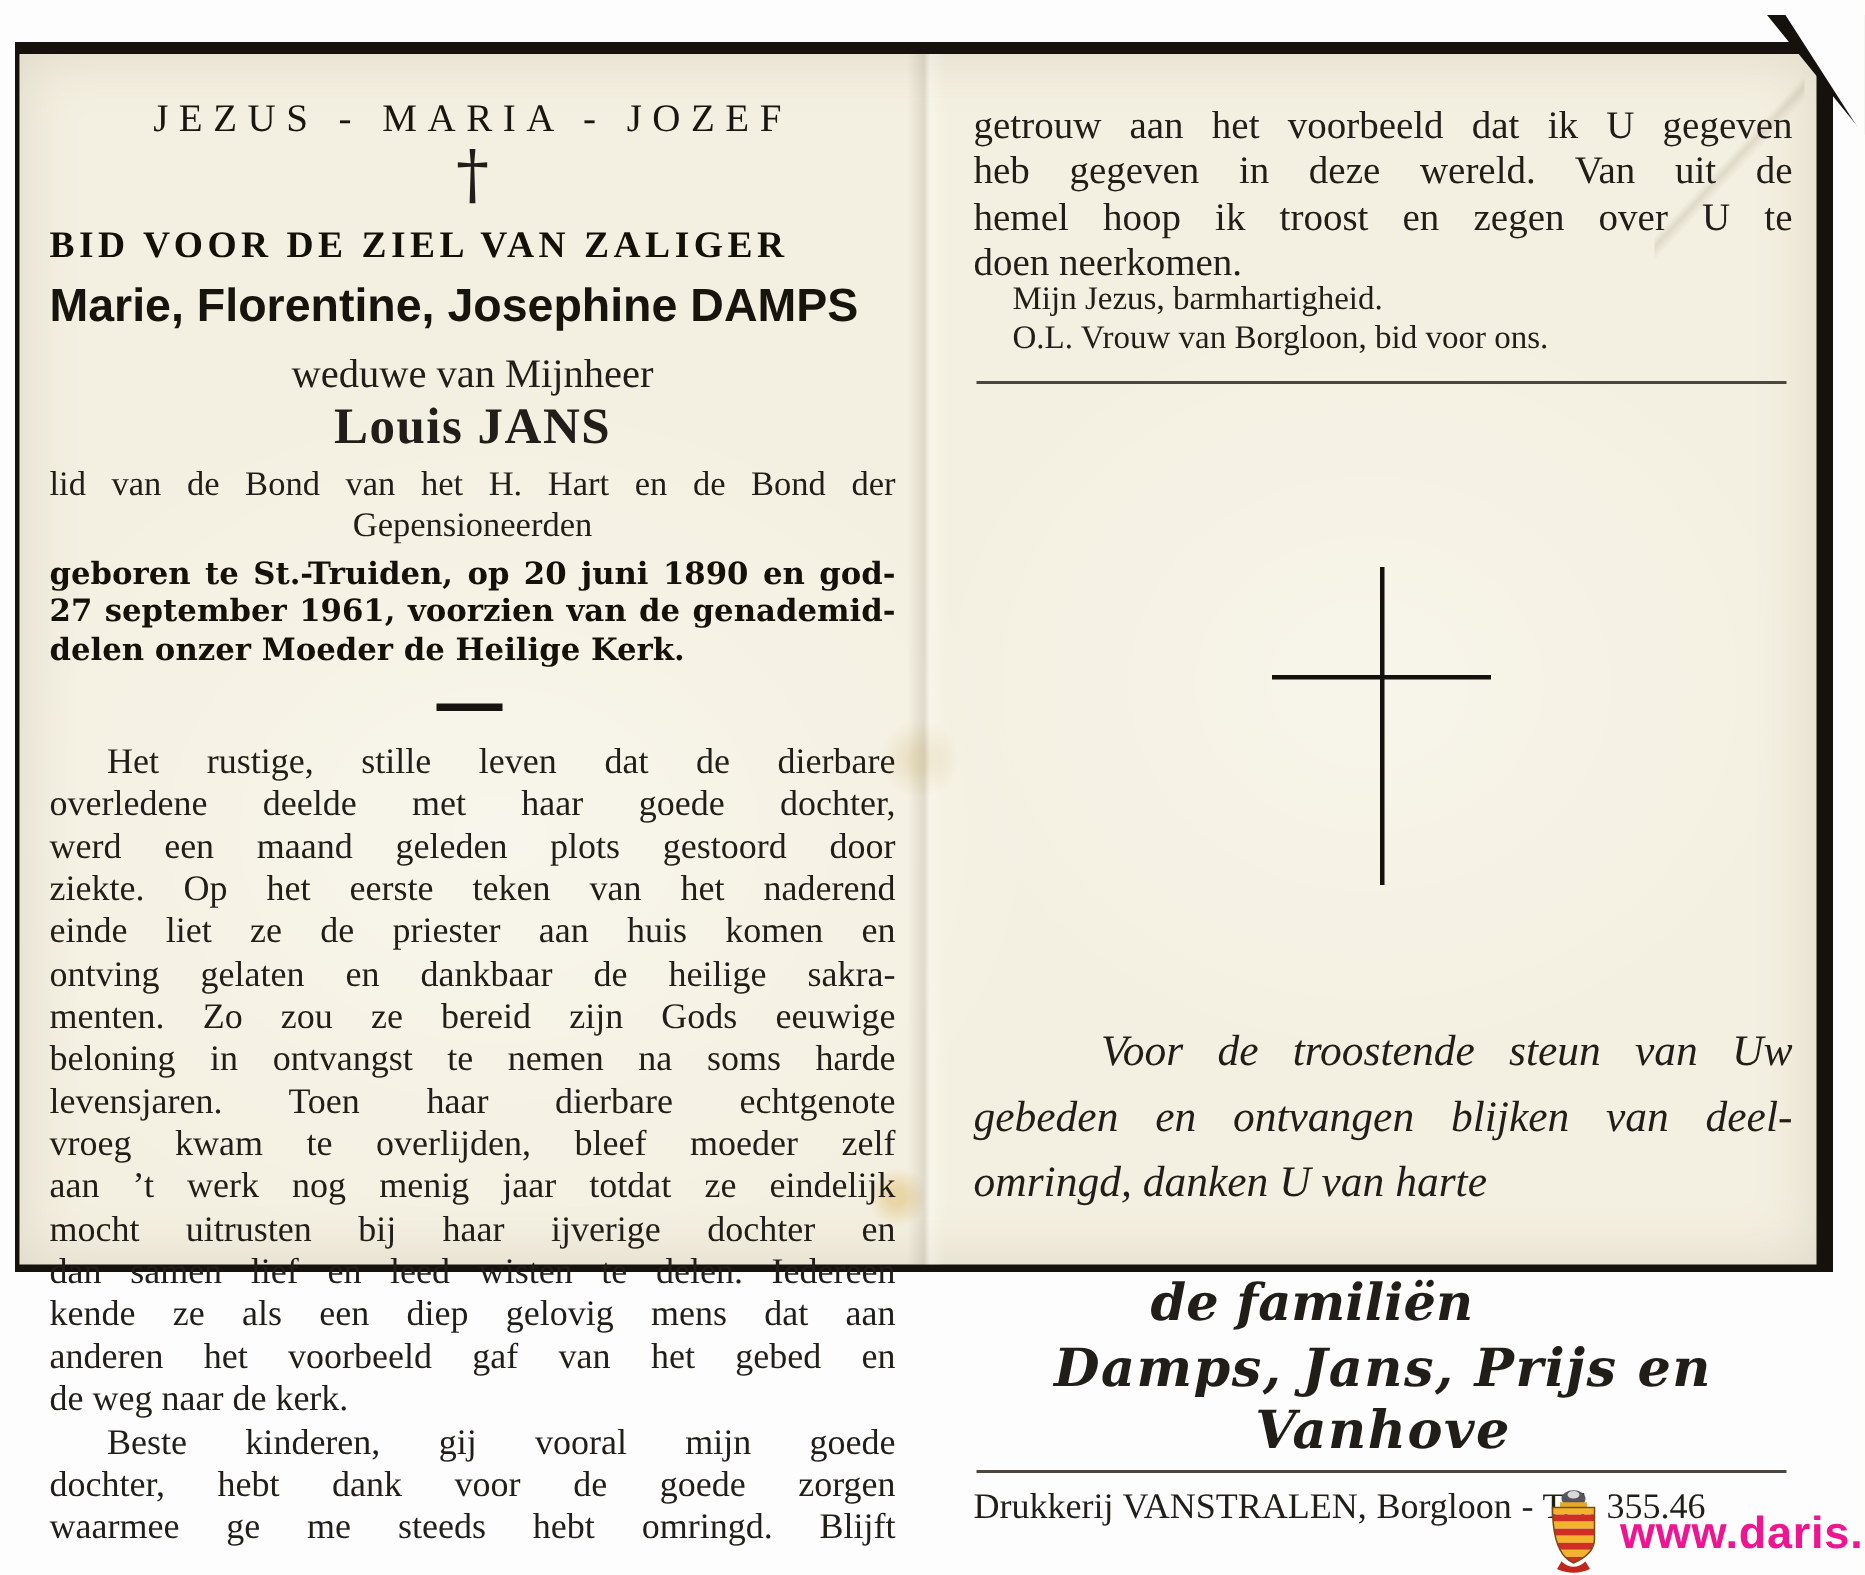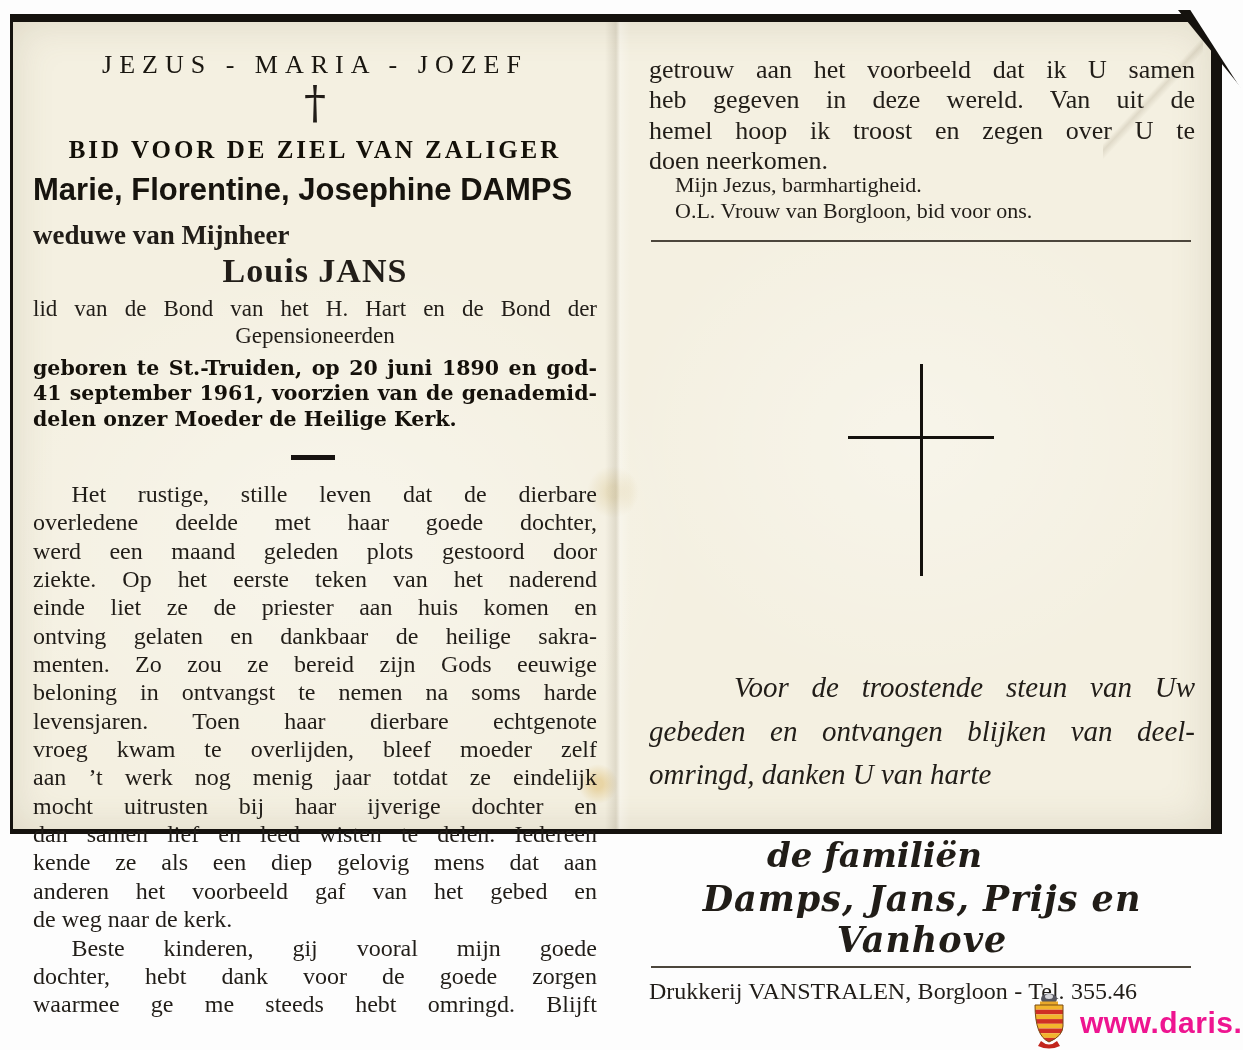--- a/index.html
+++ b/index.html
@@ -1,21 +1,21 @@
 <!DOCTYPE html>
 <html style="--paper: #f4f0e1; --ink: #211d18; --frame: #15120e; --wm: #ee1590;"><head>
 <meta charset="utf-8">
 <style>
   :root{
     --paper:#f4f0e1; --ink:#211d18; --frame:#15120e; --wm:#ee1590;
   }
   html,body{margin:0;padding:0;background:#fff;}
   .scan{position:relative;width:1243px;height:1050px;background:#fdfdfd;overflow:hidden;
         font-family:"Liberation Serif",serif;color:var(--ink);}
-  .card{position:absolute;left:10px;top:14px;width:1212px;height:820px;box-sizing:border-box;
+  .card{position:absolute;left:10px;top:28px;width:1212px;height:820px;box-sizing:border-box;
         border-top:8px solid var(--frame);border-left:3px solid var(--frame);
         border-right:11px solid var(--frame);border-bottom:5px solid var(--frame);
         background:
           radial-gradient(circle at 585px 762px, rgba(219,180,92,.45) 0 5px, rgba(219,180,92,0) 20px),
           radial-gradient(circle at 600px 470px, rgba(222,206,160,.5) 0 6px, rgba(222,206,160,0) 26px),
           radial-gradient(ellipse 520px 420px at 320px 520px, rgba(255,255,255,.35), rgba(255,255,255,0) 70%),
           radial-gradient(ellipse 420px 360px at 900px 420px, rgba(255,255,255,.3), rgba(255,255,255,0) 70%),
           var(--paper);
         box-shadow: inset 0 0 40px rgba(120,105,70,.18);}
   .fold{position:absolute;left:592px;top:0;width:26px;height:100%;
@@ -30,24 +30,24 @@
   .abs{position:absolute;left:0;width:100%;}
   
   .line{text-align:justify;text-align-last:justify;}
   .line.l{text-align:left;text-align-last:left;}
   .line.c{text-align:center;text-align-last:center;}
   .line.i{text-indent:1.6em;}
   .thanks .line.i{text-indent:85px;}
   
   .hdr{top:28px;text-align:center;font-size:26px;letter-spacing:7px;color:#191610;}
   .dagger{top:58px;text-align:center;font-size:44px;line-height:46px;font-family:"DejaVu Serif",serif;}
-  .pray{top:114px;text-align:center;font-size:25px;font-weight:bold;letter-spacing:3px;color:#131008;}
+  .pray{top:114px;font-size:25px;font-weight:bold;letter-spacing:3px;color:#131008;}
   .dname{top:150px;text-align:left;font-size:31px;font-weight:bold;
          font-family:"Liberation Sans",sans-serif;color:#17140e;}
-  .widow{top:198px;font-size:27px;font-weight:bold;}
+  .widow{top:198px;text-align:center;font-size:27px;}
   .husband{top:230px;text-align:center;font-size:34px;font-weight:bold;letter-spacing:1px;}
   .membership{top:273px;font-size:23px;line-height:27px;}
   .vitals{top:334px;font-size:20.5px;line-height:25.3px;font-weight:bold;
           font-family:"DejaVu Serif",serif;color:#14100a;}
   .vdiv{position:absolute;top:433px;left:50%;width:44px;height:5px;margin-left:-24px;background:#171310;}
   .eulogy{top:458px;font-size:24px;line-height:28.35px;}
   
   .cont{top:33px;font-size:26px;line-height:30.4px;}
   .invocation{top:150px;font-size:22px;line-height:26px;padding-left:26px;box-sizing:border-box;}
   .rule{position:absolute;left:2px;right:4px;height:2px;background:#4c463c;width:auto;}
@@ -88,21 +88,21 @@
       <div class="abs pray">BID VOOR DE ZIEL VAN ZALIGER</div>
       <div class="abs dname">Marie, Florentine, Josephine DAMPS</div>
       <div class="abs widow">weduwe van Mijnheer</div>
       <div class="abs husband">Louis JANS</div>
       <div class="abs membership">
           <div class="line">lid van de Bond van het H. Hart en de Bond der</div>
           <div class="line c">Gepensioneerden</div>
         </div>
       <div class="abs vitals">
           <div class="line">geboren te St.-Truiden, op 20 juni 1890 en god-</div>
-          <div class="line">41 september 1961, voorzien van de genademid-</div>
+          <div class="line">27 september 1961, voorzien van de genademid-</div>
           <div class="line l">delen onzer Moeder de Heilige Kerk.</div>
         </div>
       <div class="vdiv"></div>
       <div class="abs eulogy">
           <div class="line i">Het rustige, stille leven dat de dierbare</div>
           <div class="line">overledene deelde met haar goede dochter,</div>
           <div class="line">werd een maand geleden plots gestoord door</div>
           <div class="line">ziekte. Op het eerste teken van het naderend</div>
           <div class="line">einde liet ze de priester aan huis komen en</div>
           <div class="line">ontving gelaten en dankbaar de heilige sakra-</div>
@@ -117,21 +117,21 @@
           <div class="line">anderen het voorbeeld gaf van het gebed en</div>
           <div class="line l">de weg naar de kerk.</div>
           <div class="line i">Beste kinderen, gij vooral mijn goede</div>
           <div class="line">dochter, hebt dank voor de goede zorgen</div>
           <div class="line">waarmee ge me steeds hebt omringd. Blijft</div>
         </div>
     </div>
 
     <div class="page rp">
       <div class="abs cont">
-          <div class="line">getrouw aan het voorbeeld dat ik U samen</div>
+          <div class="line">getrouw aan het voorbeeld dat ik U gegeven</div>
           <div class="line">heb gegeven in deze wereld. Van uit de</div>
           <div class="line">hemel hoop ik troost en zegen over U te</div>
           <div class="line l">doen neerkomen.</div>
         </div>
       <div class="abs invocation">
           <div class="line l">Mijn Jezus, barmhartigheid.</div>
           <div class="line l">O.L. Vrouw van Borgloon, bid voor ons.</div>
         </div>
       <div class="rule rule1"></div>
       <div class="crossfig">

